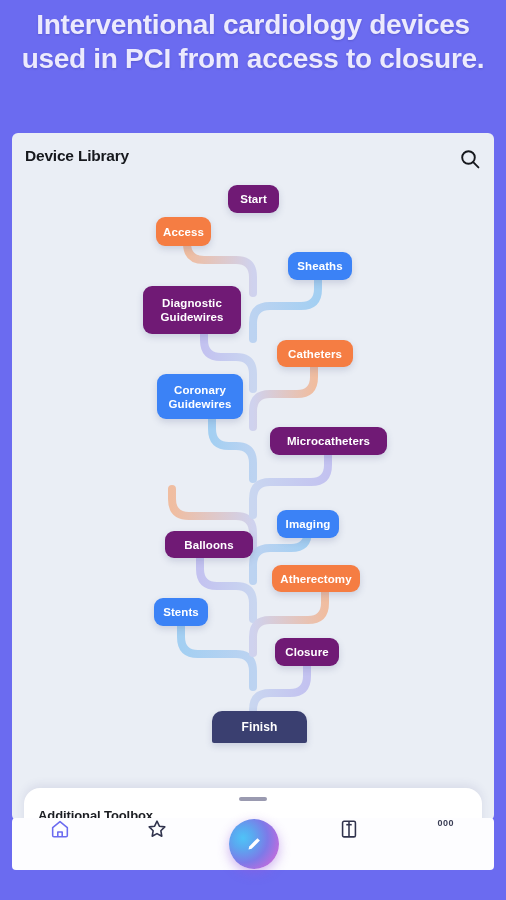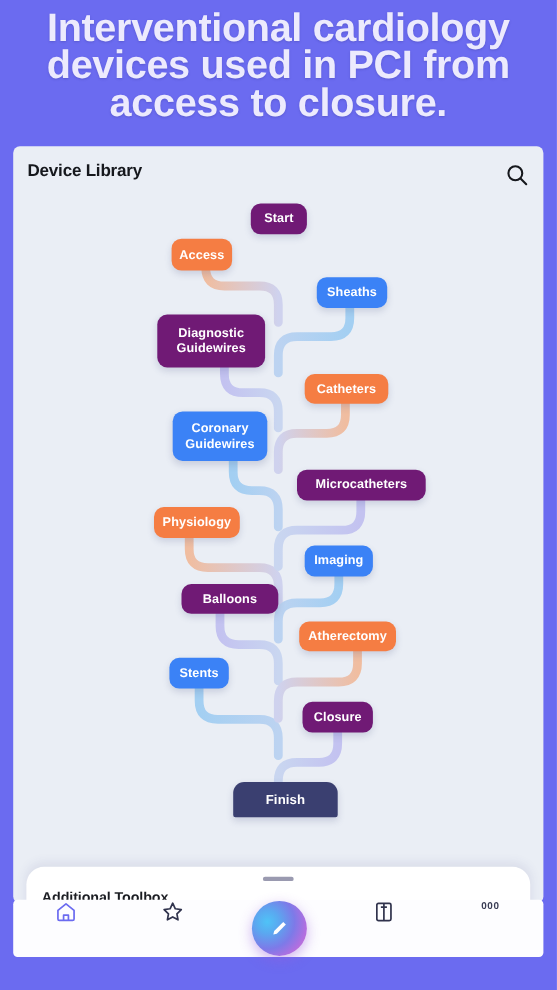--- a/index.html
+++ b/index.html
@@ -18,21 +18,21 @@
   
   .title-wrap {
     position: absolute;
     left: 0; top: 8px;
     width: 506px;
     padding: 0 14px;
     text-align: center;
   }
   .title {
     color: #eceafd;
-    font-size: 36px;
+    font-size: 28px;
     font-weight: bold;
     line-height: 34px;
     letter-spacing: -0.3px;
     text-shadow: 0 1px 2px rgba(40,40,120,.25);
   }
 
   
   .card {
     position: absolute;
     left: 12px; top: 133px;
@@ -243,23 +243,22 @@
     <div class="node n-indigo" style="left:131px; top:153px; width:98px; height:48px;">Diagnostic
 Guidewires</div>
 
     <div class="node n-orange" style="left:265px; top:207px; width:76px; height:27px;">Catheters</div>
 
     <div class="node n-blue" style="left:145px; top:241px; width:86px; height:45px;">Coronary
 Guidewires</div>
 
     <div class="node n-indigo" style="left:258px; top:294px; width:117px; height:28px;">Microcatheters</div>
 
-    <div class="node n-orange" style="left:128px; top:328px; width:78px; height:28px;">Physiology</div>
-
-    <div class="node n-blue" style="left:265px; top:363px; width:62px; height:28px;">Imaging</div>
+
+    <div class="node n-blue" style="left:265px; top:377px; width:62px; height:28px;">Imaging</div>
 
     <div class="node n-indigo" style="left:153px; top:398px; width:88px; height:27px;">Balloons</div>
 
     <div class="node n-orange" style="left:260px; top:432px; width:88px; height:27px;">Atherectomy</div>
 
     <div class="node n-blue" style="left:142px; top:465px; width:54px; height:28px;">Stents</div>
 
     <div class="node n-indigo" style="left:263px; top:505px; width:64px; height:28px;">Closure</div>
 
     <div class="node n-finish" style="left:200px; top:578px; width:95px; height:32px;">Finish</div>

